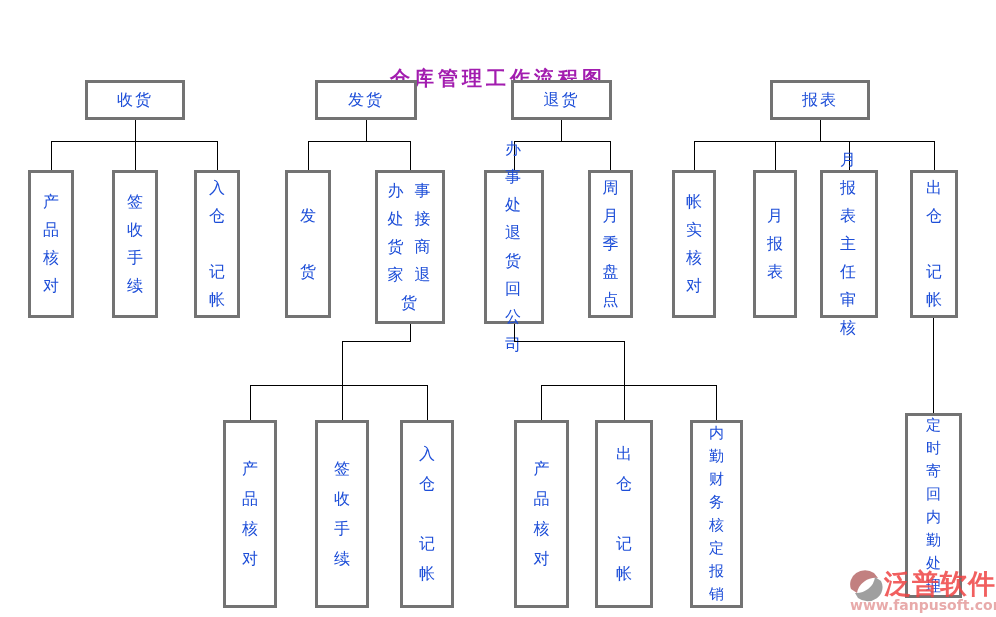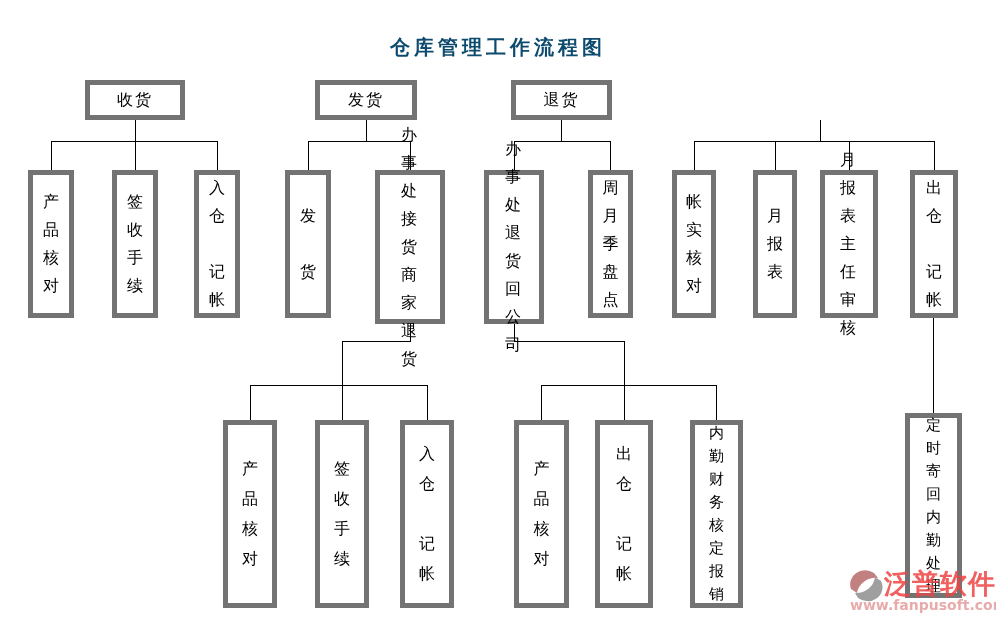--- a/index.html
+++ b/index.html
@@ -7,23 +7,23 @@
     position:relative;width:996px;height:617px;background:#ffffff;
     font-family:"DejaVu Sans","Liberation Sans",sans-serif;
     outline:1px solid #d8d8d8;overflow:hidden;
   }
   .title{
     position:absolute;left:300px;top:34px;width:396px;height:28px;
     text-align:center;font-size:20px;font-weight:bold;letter-spacing:4px;
     color:#c00000;white-space:nowrap;
   }
   .box{
-    position:absolute;border:5px solid #737373;background:#ffffff;
+    position:absolute;border:3px solid #737373;background:#ffffff;
     display:flex;align-items:center;justify-content:center;
-    box-sizing:border-box;color:#000000;
+    box-sizing:border-box;color:#1d4ed8;
   }
   .hbox{font-size:16px;letter-spacing:2px;}
   .vtext{
     white-space:pre-line;text-align:center;
     font-size:16px;line-height:28px;letter-spacing:0;
   }
   .vtext.bottom-lh{line-height:30px;}
   .wide{letter-spacing:11px;padding-left:9px;}
   .tight{font-size:15px;line-height:23px;}
   .hline{position:absolute;height:1px;background:#000000;}
@@ -37,30 +37,33 @@
   .wm-url{
     position:absolute;left:2px;top:31px;font-size:14px;font-weight:bold;
     color:#e49c9c;white-space:nowrap;
   }
 </style>
 </head>
 <body>
 
 <div id="canvas">
 
-  <div class="title" style="color: #0c4a6e;">仓库管理工作流程图</div>
+  <div class="title" style="color: #a21caf; margin-top: 31px;">仓库管理工作流程图</div>
 
   <div class="box hbox" style="left:85px;top:80px;width:100px;height:40px;">
       <span>收货</span>
     </div>
   <div class="box hbox" style="left:315px;top:80px;width:102px;height:40px;">
       <span>发货</span>
     </div>
   <div class="box hbox" style="left:511px;top:80px;width:101px;height:40px;">
       <span>退货</span>
+    </div>
+  <div class="box hbox" style="left:770px;top:80px;width:100px;height:40px;">
+      <span>报表</span>
     </div>
 
   <div class="vline" style="left:135px;top:120px;height:21px;"></div>
   <div class="vline" style="left:366px;top:120px;height:21px;"></div>
   <div class="vline" style="left:561px;top:120px;height:21px;"></div>
   <div class="vline" style="left:820px;top:120px;height:21px;"></div>
 
   <div class="hline" style="left:51px;top:141px;width:167px;"></div>
   <div class="hline" style="left:308px;top:141px;width:103px;"></div>
   <div class="hline" style="left:514px;top:141px;width:97px;"></div>

